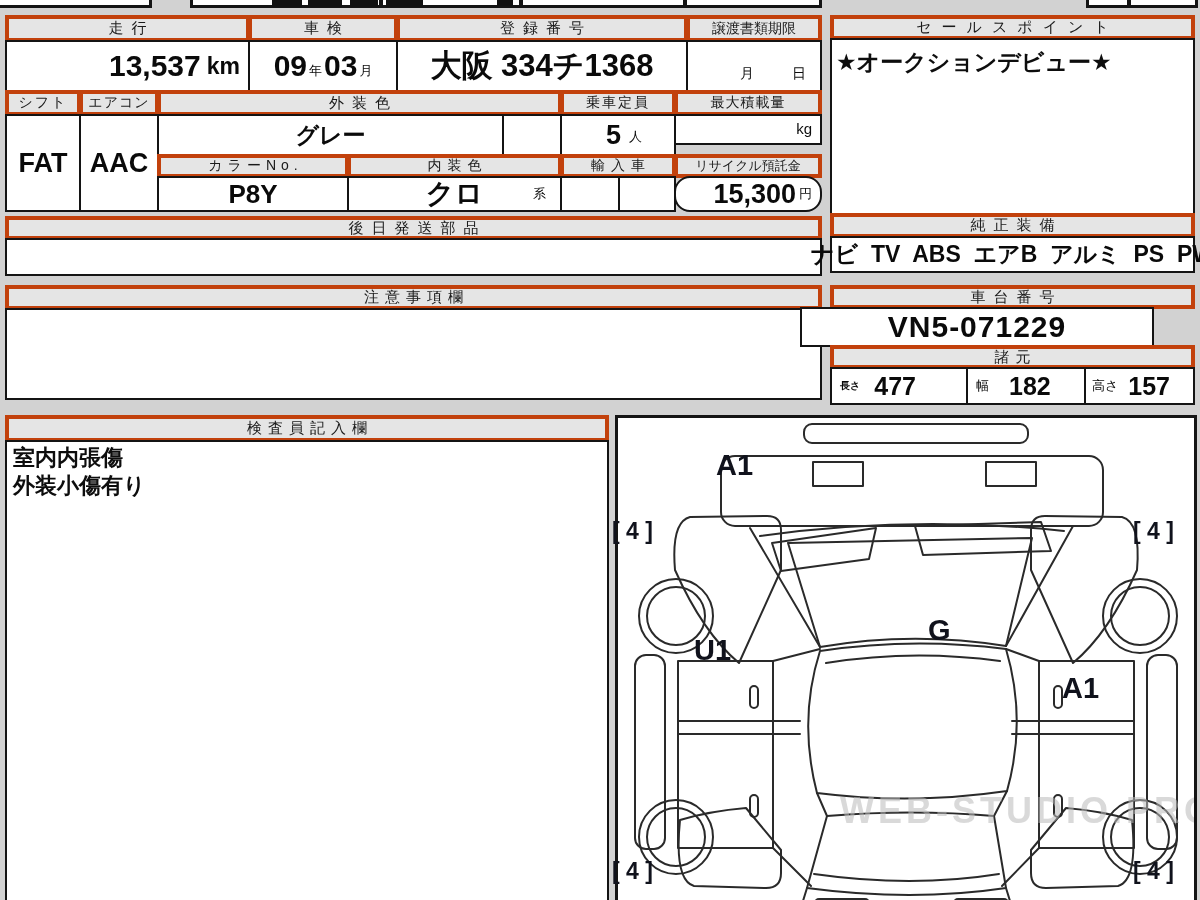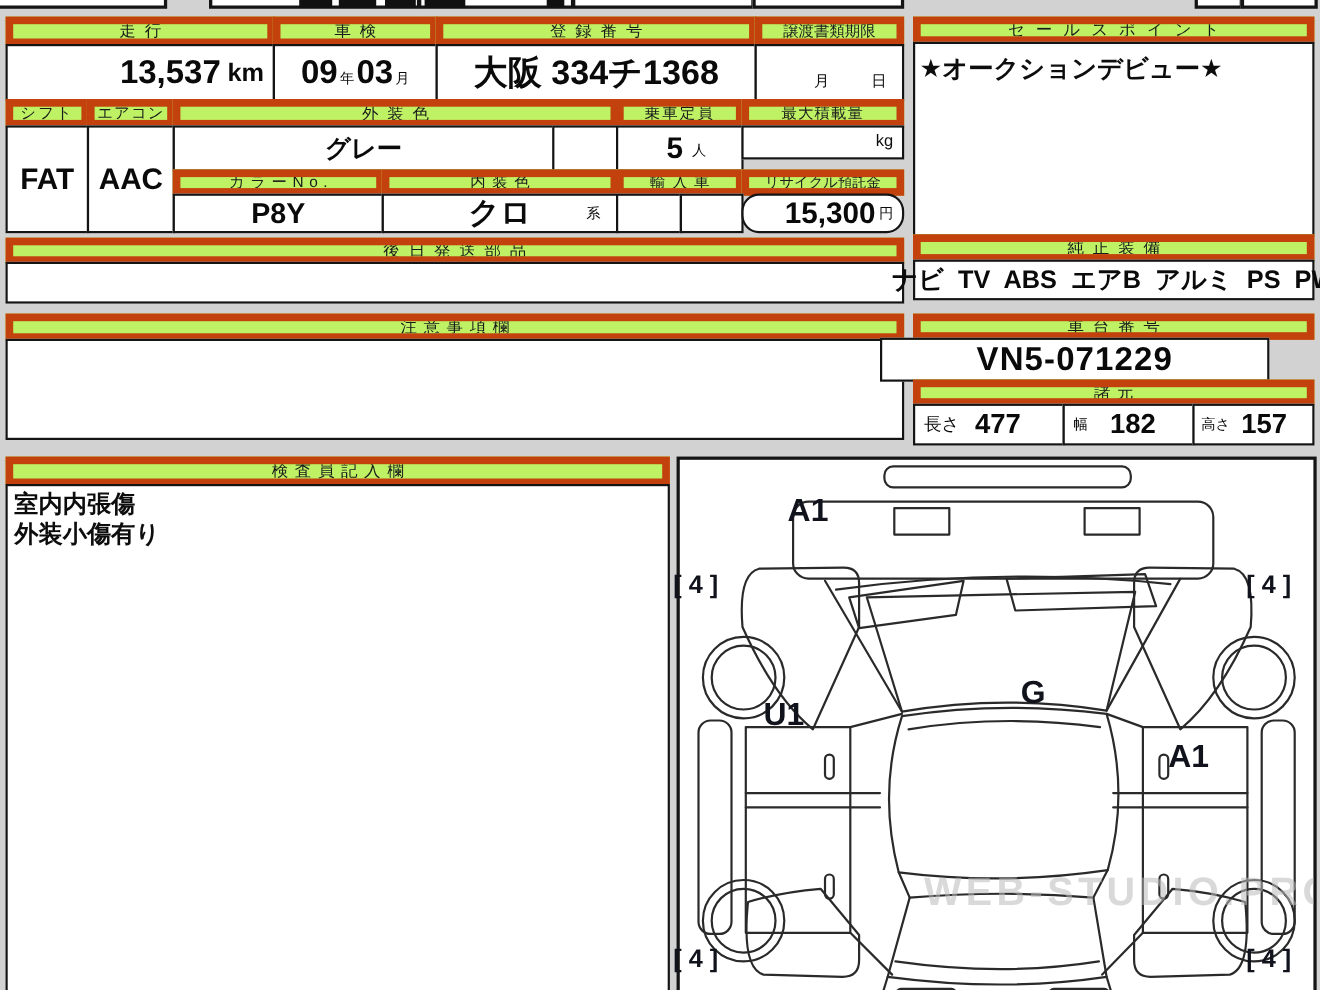--- a/index.html
+++ b/index.html
@@ -1,20 +1,20 @@
 <!DOCTYPE html>
 <html><head>
 <meta charset="utf-8">
 <style>
   html,body{margin:0;padding:0;background:#d2d2d2;}
   #screen{position:relative;width:1200px;height:900px;background:#d2d2d2;overflow:hidden;
           font-family:"Liberation Sans","DejaVu Sans",sans-serif;color:#0d0d0d;}
   .abs{position:absolute;box-sizing:border-box;}
   .cell{background:#ffffff;border:2px solid #141414;}
-  .hdr{background:#bef264;border:7px solid #c2410c;display:flex;align-items:center;justify-content:center;
+  .hdr{background:#e5e5e5;border:4px solid #c2410c;display:flex;align-items:center;justify-content:center;
        font-size:15px;color:#1a1a1a;white-space:nowrap;overflow:hidden;}
   .ls8{letter-spacing:8px;padding-left:8px;}
   .ls6{letter-spacing:6px;padding-left:6px;}
   .ls5{letter-spacing:5px;padding-left:5px;}
   .ls2{letter-spacing:2px;}
   .ls10{letter-spacing:10px;padding-left:10px;}
   .tight{letter-spacing:0px;font-size:14px;}
   .v{display:flex;align-items:center;justify-content:center;font-weight:bold;color:#0a0a0a;}
   .unit{font-weight:bold;}
   .frag{background:#ffffff;border:3px solid #141414;}
@@ -108,21 +108,21 @@
   <div class="abs hdr ls8" style="left:830px;top:213px;width:365px;height:25px;">純正装備</div>
   <div class="abs cell v" style="left:830px;top:236px;width:365px;height:37px;font-size:23px;white-space:pre;">ナビ  TV  ABS  エアB  アルミ  PS  PW</div>
 
   <div class="abs hdr ls6" style="left:5px;top:285px;width:817px;height:25px;">注意事項欄</div>
   <div class="abs cell" style="left:5px;top:308px;width:817px;height:92px;"></div>
 
   <div class="abs hdr ls8" style="left:830px;top:285px;width:365px;height:24px;">車台番号</div>
   <div class="abs cell v" style="left:800px;top:307px;width:354px;height:40px;font-size:30px;letter-spacing:1px;">VN5-071229</div>
   <div class="abs hdr ls6" style="left:830px;top:345px;width:365px;height:24px;">諸元</div>
   <div class="abs cell v" style="left:830px;top:367px;width:138px;height:38px;justify-content:flex-start;padding-left:8px;">
-    <span style="font-size:16px;font-weight:normal;">長さ</span>
+    <span style="font-size:10px;font-weight:bold;">長さ</span>
     <span style="font-size:25px;margin-left:14px;">477</span>
   </div>
   <div class="abs cell v" style="left:966px;top:367px;width:120px;height:38px;justify-content:flex-start;padding-left:8px;">
     <span style="font-size:13px;font-weight:normal;">幅</span>
     <span style="font-size:25px;margin-left:20px;">182</span>
   </div>
   <div class="abs cell v" style="left:1084px;top:367px;width:111px;height:38px;justify-content:flex-start;padding-left:6px;">
     <span style="font-size:13px;font-weight:normal;">高さ</span>
     <span style="font-size:25px;margin-left:10px;">157</span>
   </div>

